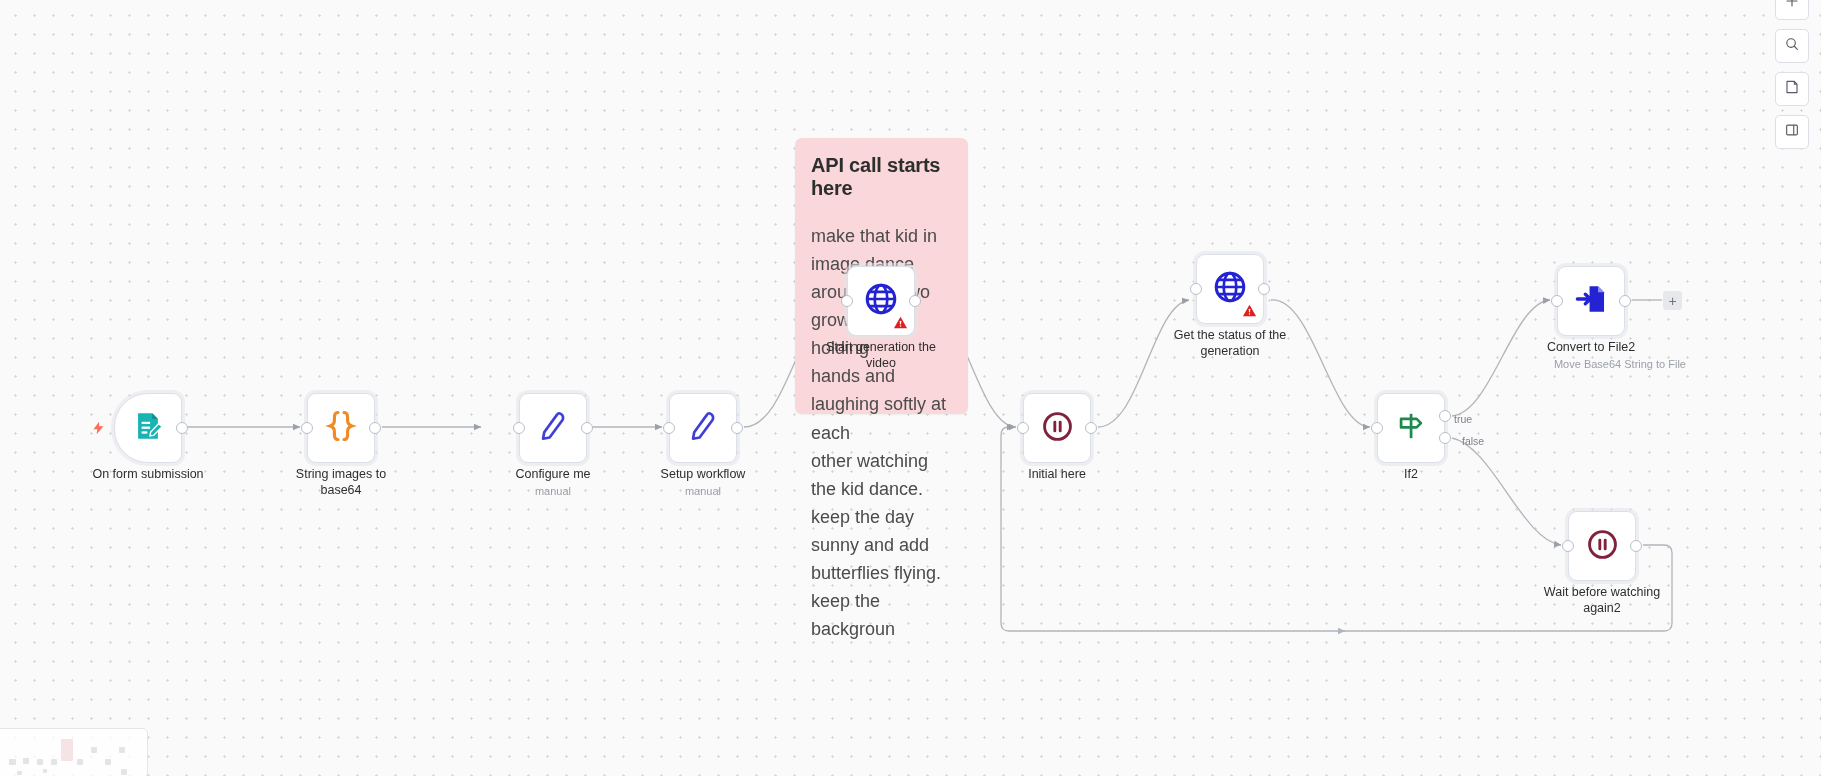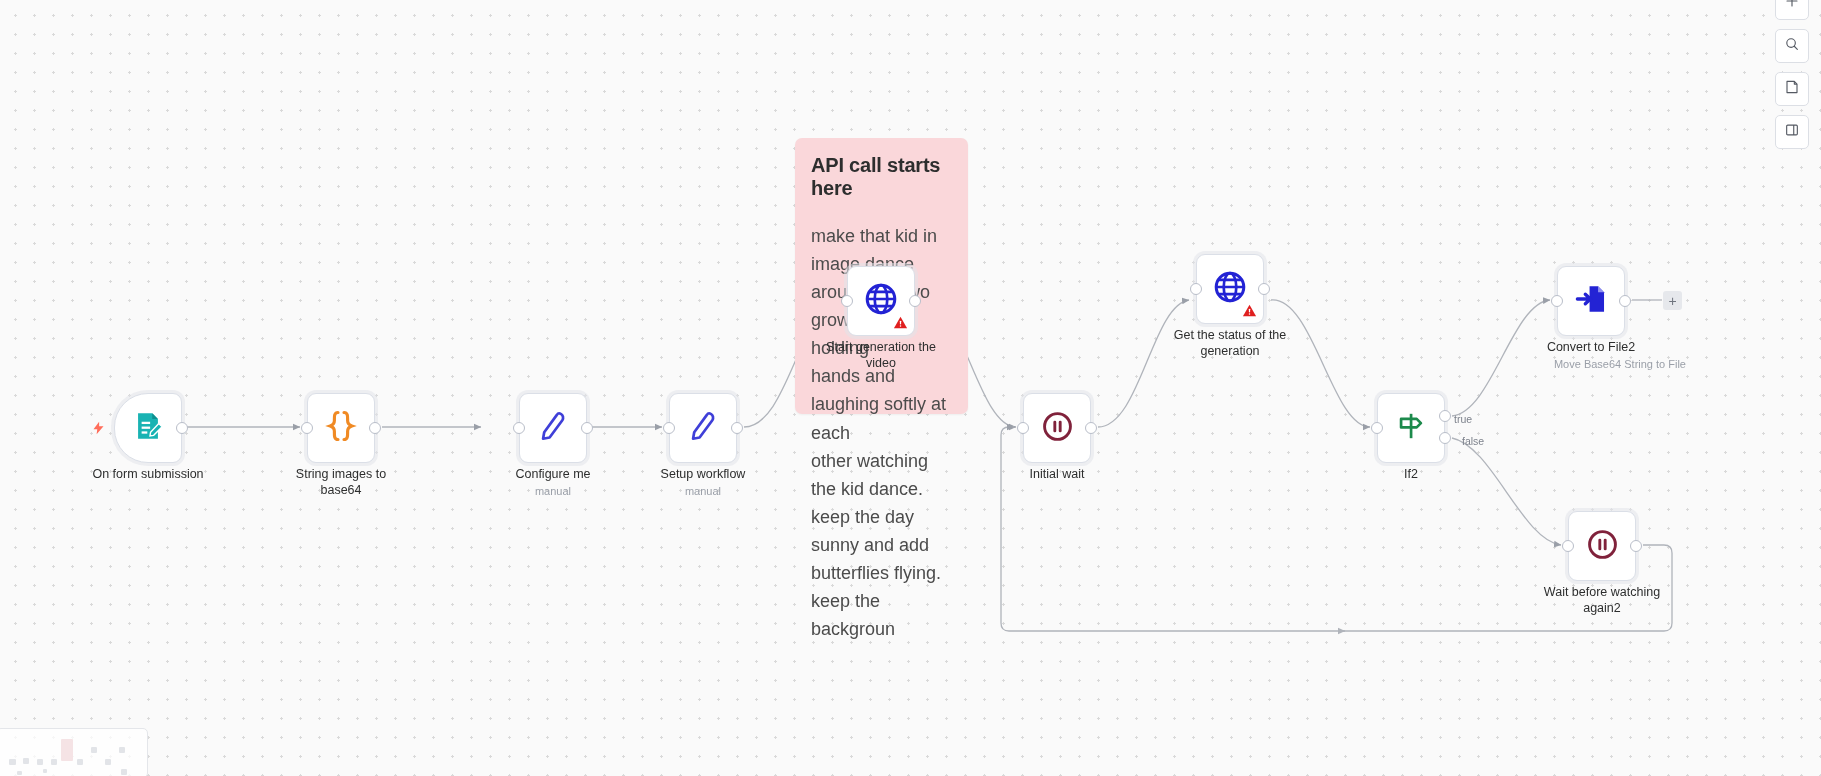--- a/index.html
+++ b/index.html
@@ -269,21 +269,21 @@
       <span>
         <svg viewBox="0 0 24 24" width="33" height="33">
           <circle cx="12" cy="12" r="9.4" fill="none" stroke="#80223b" stroke-width="2.1"></circle>
           <rect x="9" y="7.8" width="2.1" height="8.4" rx="1" fill="#80223b"></rect>
           <rect x="12.9" y="7.8" width="2.1" height="8.4" rx="1" fill="#80223b"></rect>
         </svg>
       </span>
       <span class="port in"></span>
       <span class="port out"></span>
     </div>
-    <div class="node-label">Initial wait</div>
+    <div class="node-label">Initial here</div>
   </div>
 
   <div class="node" style="left:1196px; top:254px;">
     <div class="node-box">
       <span>
         <svg viewBox="0 0 24 24" width="36" height="36">
           <circle cx="12" cy="12" r="9.2" fill="none" stroke="#2323d4" stroke-width="2"></circle>
           <ellipse cx="12" cy="12" rx="4.2" ry="9.2" fill="none" stroke="#2323d4" stroke-width="1.8"></ellipse>
           <path d="M3 12 h18 M4.3 7.2 h15.4 M4.3 16.8 h15.4" stroke="#2323d4" stroke-width="1.8" fill="none"></path>
         </svg>

